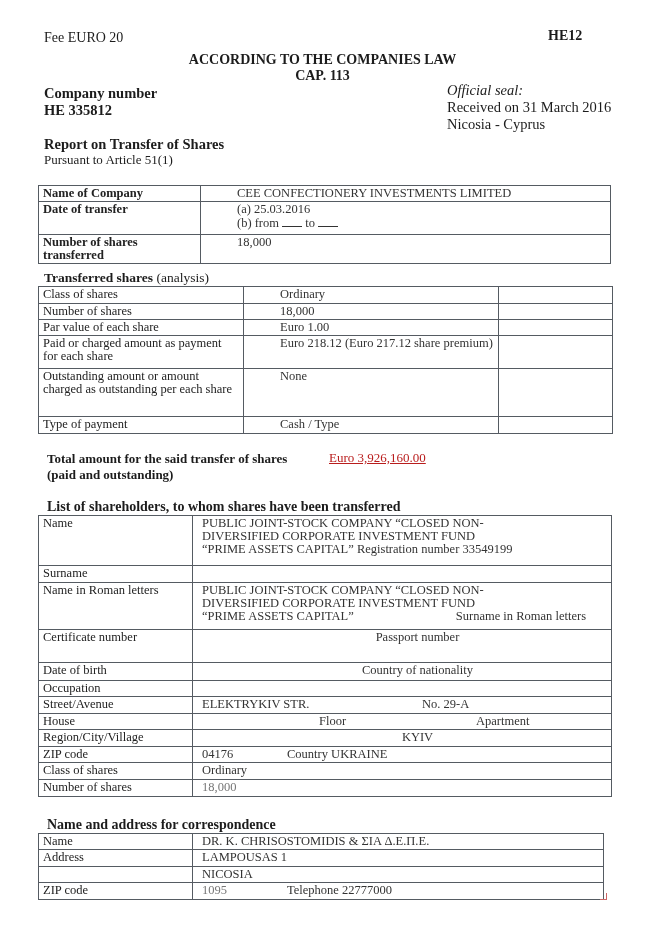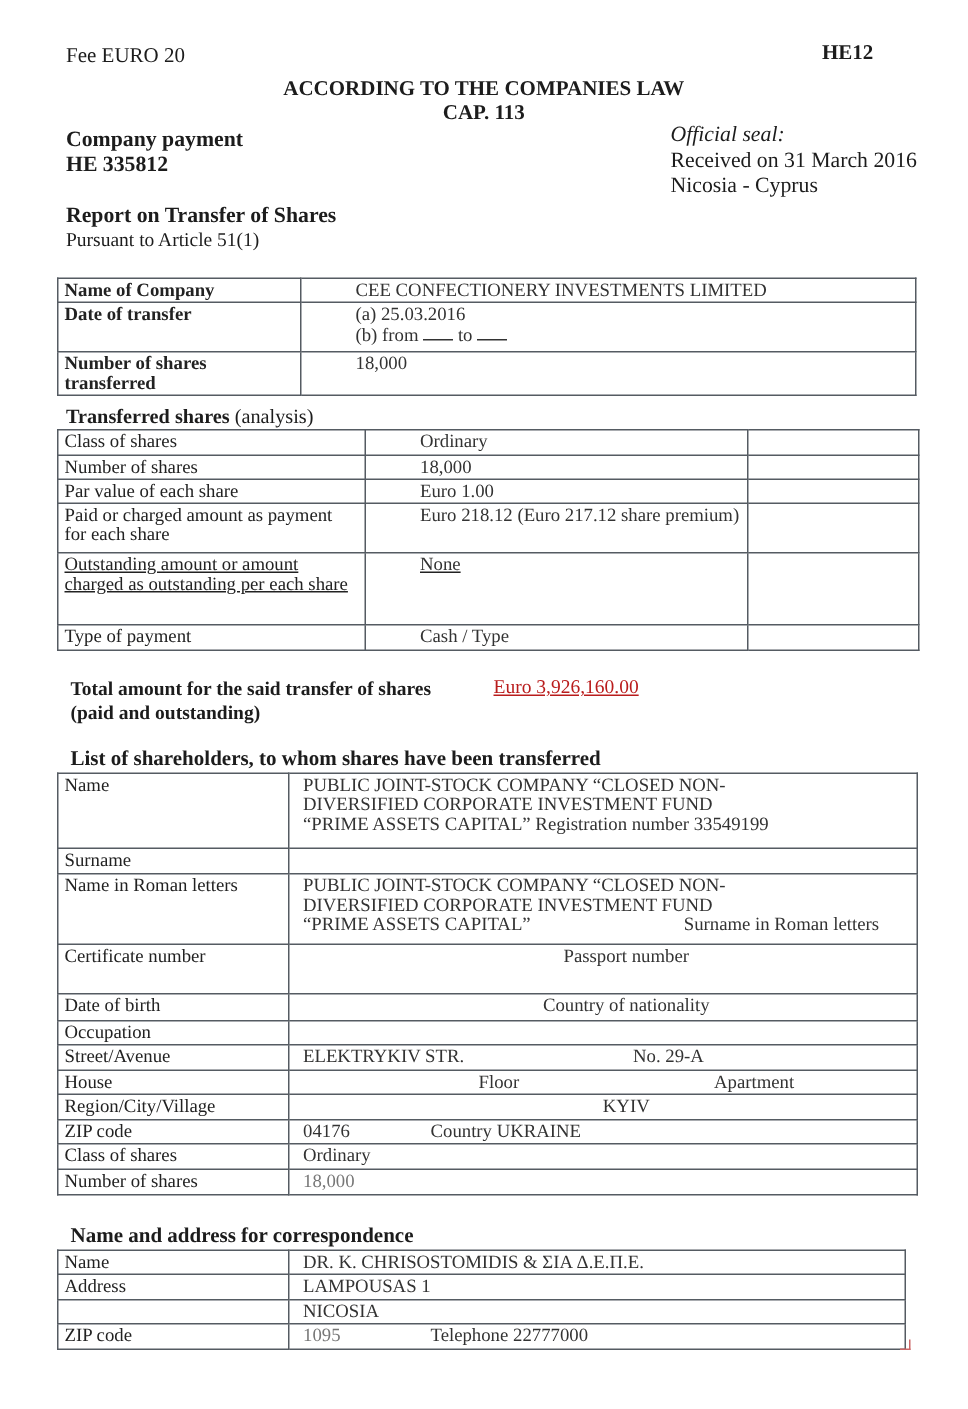--- a/index.html
+++ b/index.html
@@ -35,21 +35,21 @@
   .red-mark { position:absolute; left: 600px; top: 893px; width: 6px; height: 6px; border-right: 1px solid #c66; border-bottom: 1px solid #c66; }
 </style>
 </head>
 <body>
 
 <div class="abs fs14" style="left:44px; top:30px;">Fee EURO 20</div>
 <div class="abs fs14 b" style="left:548px; top:28px;">HE12</div>
 <div class="abs fs14 b center" style="left:0; width:645px; top:52px;">ACCORDING TO THE COMPANIES LAW</div>
 <div class="abs fs14 b center" style="left:0; width:645px; top:68px;">CAP. 113</div>
 
-<div class="abs b" style="left:44px; top:85px; font-size:14.5px;">Company payment</div>
+<div class="abs b" style="left:44px; top:85px; font-size:14.5px;">Company number</div>
 <div class="abs b" style="left:44px; top:102px; font-size:14.5px;">HE 335812</div>
 
 <div class="abs i" style="left:447px; top:82px; font-size:14.5px;">Official seal:</div>
 <div class="abs" style="left:447px; top:99px; font-size:14.5px;">Received on 31 March 2016</div>
 <div class="abs" style="left:447px; top:116px; font-size:14.5px;">Nicosia - Cyprus</div>
 
 <div class="abs b" style="left:44px; top:136px; font-size:14.5px;">Report on Transfer of Shares</div>
 <div class="abs" style="left:44px; top:152px; font-size:13px;">Pursuant to Article 51(1)</div>
 
 <table class="form" style="left:38px; top:185px; width:573px;">
@@ -96,21 +96,21 @@
   <tr style="height:16px;">
     <td class="lbl">Par value of each share</td>
     <td class="val">Euro 1.00</td>
     <td></td>
   </tr>
   <tr style="height:33px;">
     <td class="lbl" style="white-space:normal;">Paid or charged amount as payment for each share</td>
     <td class="val">Euro 218.12 (Euro 217.12 share premium)</td>
     <td></td>
   </tr>
-  <tr style="height:48px;text-decoration:underline;">
+  <tr style="height:48px;">
     <td class="lbl" style="white-space:normal;">Outstanding amount or amount charged as outstanding per each share</td>
     <td class="val">None</td>
     <td></td>
   </tr>
   <tr style="height:17px;">
     <td class="lbl">Type of payment</td>
     <td class="val">Cash / Type</td>
     <td></td>
   </tr>
 </tbody>

